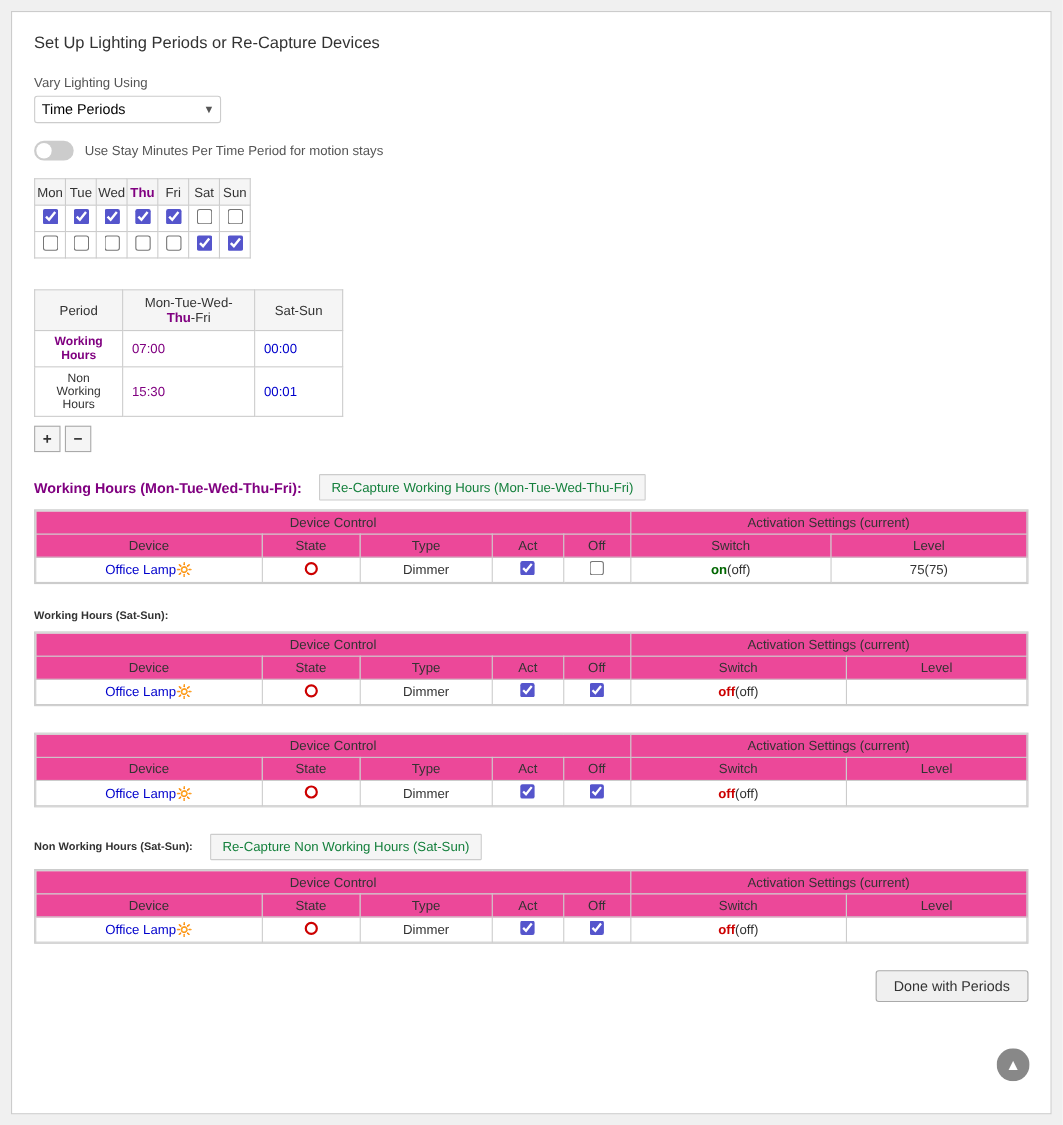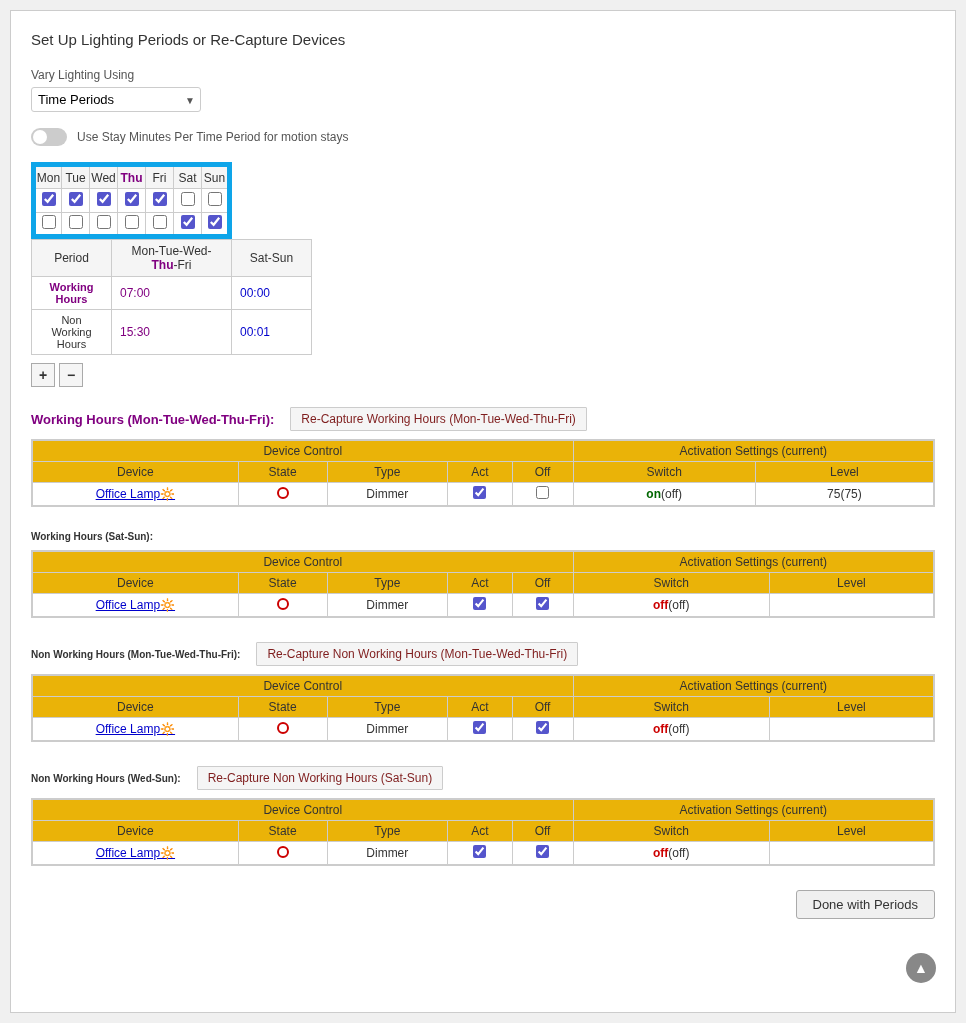--- a/index.html
+++ b/index.html
@@ -118,22 +118,22 @@
     }
     .section-heading {
       font-size: 13px;
       font-weight: bold;
       color: #333;
       margin-bottom: 8px;
     }
     
     .day-groups-table {
       border-collapse: collapse;
-      border: 5px solid #0ea5e9;
-      margin-bottom: 0;
+      border: 1px solid #0ea5e9;
+      margin-bottom: 28px;
     }
     .day-groups-table th, .day-groups-table td {
       border: 1px solid #ccc;
       width: 28px;
       height: 24px;
       text-align: center;
       font-size: 12px;
     }
     .day-groups-table th {
       background: #f5f5f5;
@@ -210,46 +210,45 @@
       color: #800080;
       font-weight: bold;
     }
     .recapture-btn {
       padding: 4px 10px;
       font-size: 12px;
       background: #f5f5f5;
       border: 1px solid #ccc;
       border-radius: 1px;
       cursor: pointer;
-      color: #7f1d1d;
+      color: #15803d;
     }
     
     .device-table-wrapper {
       border: 1px solid #ccc;
       margin-bottom: 8px;
     }
     .device-table {
       border-collapse: collapse;
       width: 100%;
     }
     .device-table th, .device-table td {
       border: 1px solid #ccc;
       padding: 3px 5px;
       text-align: center;
       font-size: 12px;
     }
     .device-table th {
-      background: #eab308;
+      background: #ec4899;
       font-weight: normal;
     }
     .device-name {
       color: #0000cc;
       text-align: left;
       white-space: nowrap;
-      text-decoration: underline;
     }
     .state-circle {
       width: 12px;
       height: 12px;
       border-radius: 50%;
       border: 2px solid #cc0000;
       display: inline-block;
     }
     .device-table input[type="checkbox"] {
       width: 13px;
@@ -467,24 +466,20 @@
               <td><span class="status-off">off</span>(off)</td>
               <td></td>
             </tr>
           </tbody>
         </table>
       </div>
     </div>
 
     
     <div class="period-section">
-      <div class="period-section-header">
-        <span class="non-working-title">Non Working Hours (Mon-Tue-Wed-Thu-Fri):</span>
-        <button class="recapture-btn">Re-Capture Non Working Hours (Mon-Tue-Wed-Thu-Fri)</button>
-      </div>
       <div class="device-table-wrapper">
         <table class="device-table">
           <thead>
             <tr>
               <th colspan="5">Device Control</th>
               <th colspan="2">Activation Settings (current)</th>
             </tr>
             <tr>
               <th>Device</th>
               <th>State</th>
@@ -506,21 +501,21 @@
               <td></td>
             </tr>
           </tbody>
         </table>
       </div>
     </div>
 
     
     <div class="period-section">
       <div class="period-section-header">
-        <span class="non-working-title">Non Working Hours (Wed-Sun):</span>
+        <span class="non-working-title">Non Working Hours (Sat-Sun):</span>
         <button class="recapture-btn">Re-Capture Non Working Hours (Sat-Sun)</button>
       </div>
       <div class="device-table-wrapper">
         <table class="device-table">
           <thead>
             <tr>
               <th colspan="5">Device Control</th>
               <th colspan="2">Activation Settings (current)</th>
             </tr>
             <tr>

